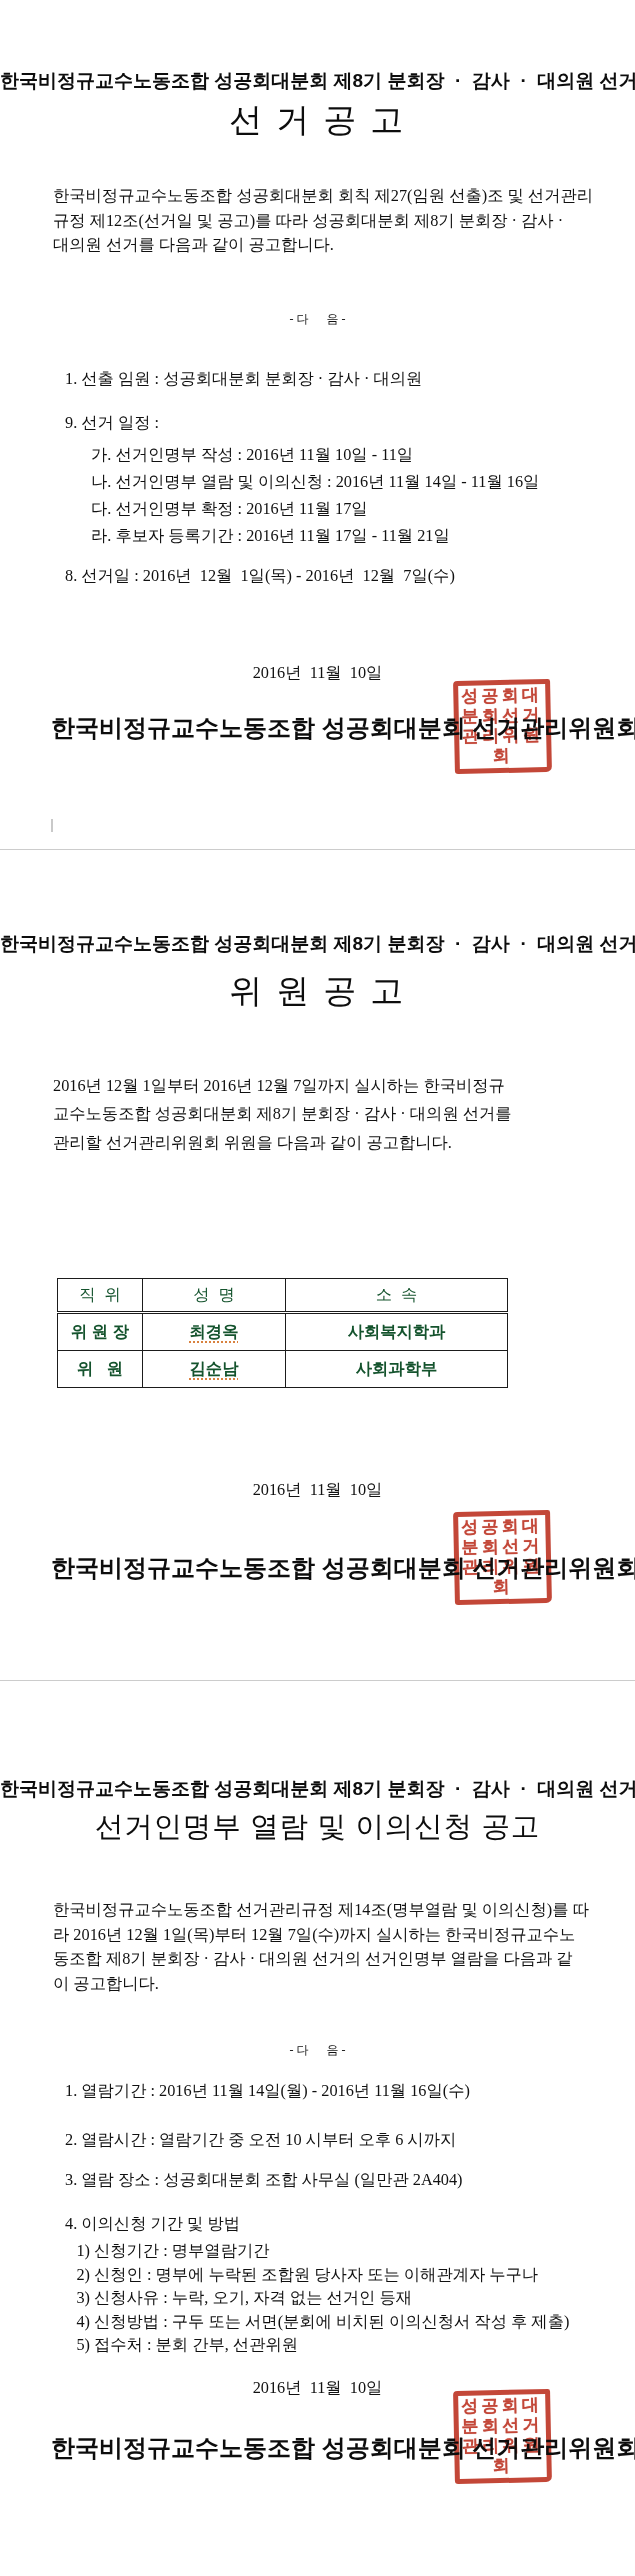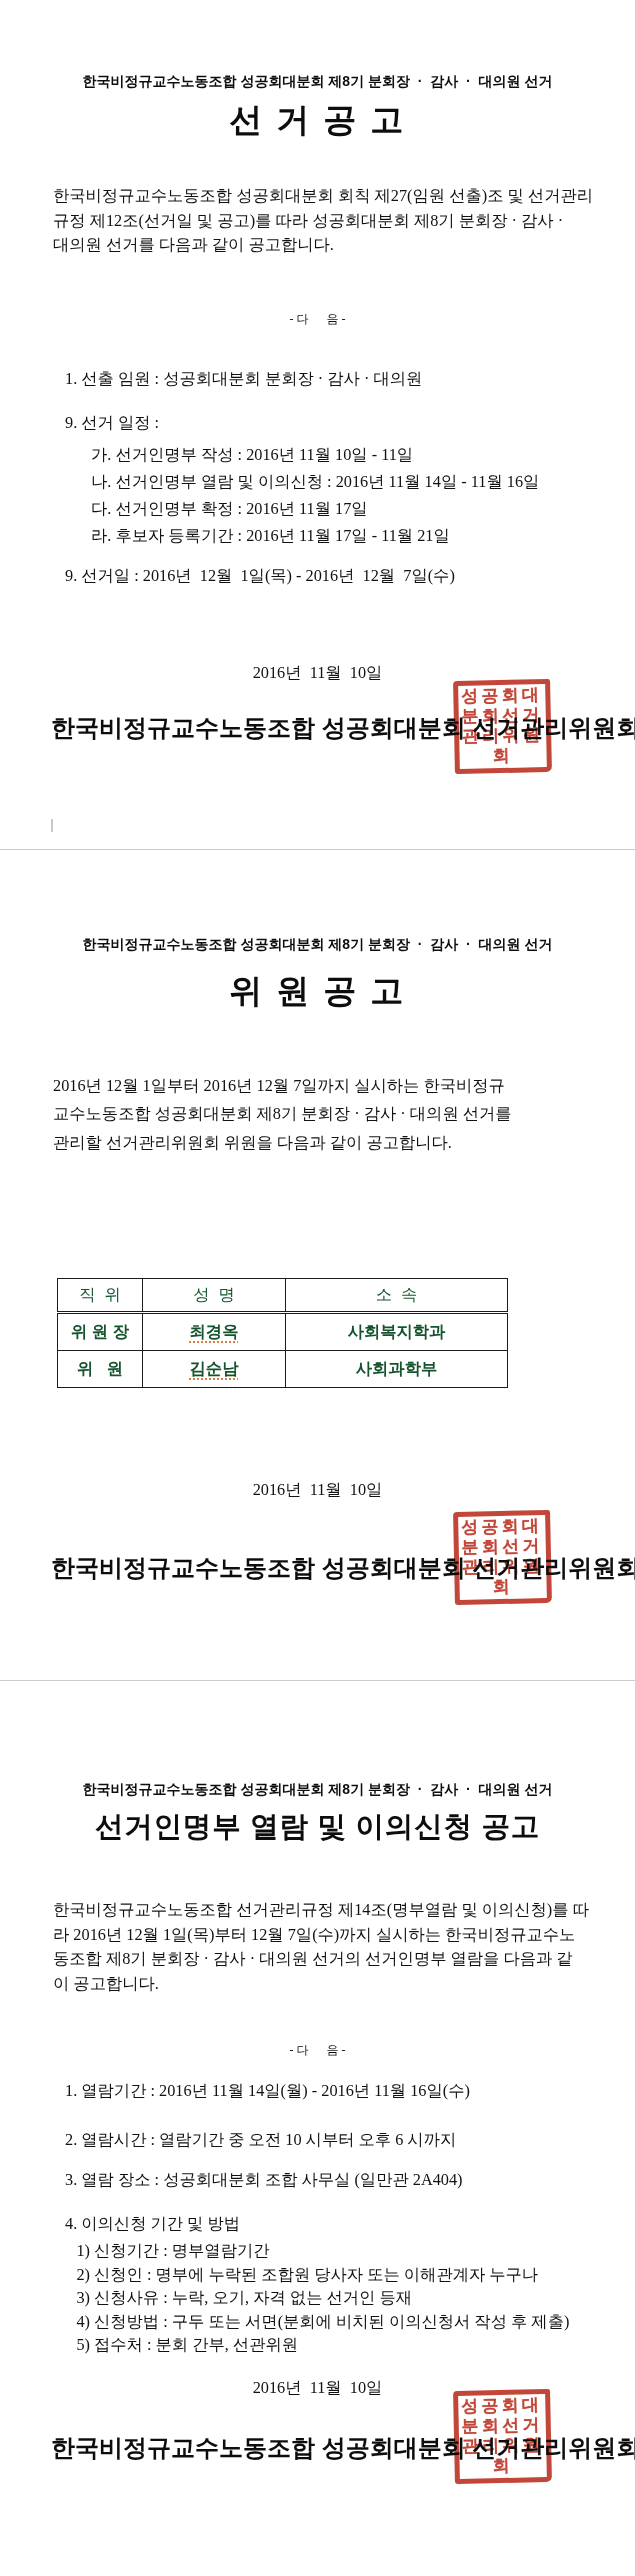--- a/index.html
+++ b/index.html
@@ -5,23 +5,23 @@
   html,body{margin:0;padding:0;background:#ffffff;}
   body{width:635px;font-family:"Liberation Serif","DejaVu Serif",serif;color:#111;}
 
   .doc{position:relative;width:635px;box-sizing:border-box;overflow:hidden;background:#fff;}
   .doc.divided{border-bottom:1.6px solid #cccccc;}
   #doc1{height:850px;padding-top:73px;}
   #doc2{height:831px;padding-top:86px;}
   #doc3{height:895px;padding-top:100px;}
 
   .doc-header{font-family:"Liberation Sans","DejaVu Sans",sans-serif;font-weight:bold;
-              font-size:14px;line-height:16.3px;text-align:center;white-space:pre;color:#0d0d0d;}
+              font-size:19px;line-height:16.3px;text-align:center;white-space:pre;color:#0d0d0d;}
   .doc-title{margin:12.2px 0 0 0;font-family:"Liberation Sans","DejaVu Sans",sans-serif;
-             font-weight:bold;text-align:center;white-space:pre;color:#0d0d0d;letter-spacing:2.4px;}
+             font-weight:normal;text-align:center;white-space:pre;color:#0d0d0d;letter-spacing:2.4px;}
   #doc1 .doc-title{font-size:33px;line-height:37px;}
   #doc2 .doc-title{font-size:33px;line-height:37px;margin-top:19.6px;}
   #doc3 .doc-title{font-size:28.5px;line-height:34px;letter-spacing:0.8px;}
 
   .line{white-space:pre;font-size:16.3px;line-height:24.4px;}
   .body-par{margin-left:53px;}
   #doc1 .body-par{margin-top:46px;}
   #doc2 .body-par{margin-top:63px;}
   #doc2 .body-par .line{line-height:28.5px;}
   #doc3 .body-par{margin-top:55px;}
@@ -95,21 +95,21 @@
 
   <div class="daum">- 다      음 -</div>
 
   <div class="list">
     <div class="line it1">1. 선출 임원 : 성공회대분회 분회장 · 감사 · 대의원</div>
     <div class="line it2">9. 선거 일정 :</div>
     <div class="line sub sub-first">가. 선거인명부 작성 : 2016년 11월 10일 - 11일</div>
     <div class="line sub">나. 선거인명부 열람 및 이의신청 : 2016년 11월 14일 - 11월 16일</div>
     <div class="line sub">다. 선거인명부 확정 : 2016년 11월 17일</div>
     <div class="line sub">라. 후보자 등록기간 : 2016년 11월 17일 - 11월 21일</div>
-    <div class="line it3">9. 선거일 : 2016년  12월  1일(목) - 2016년  12월  7일(수)</div>
+    <div class="line it3">8. 선거일 : 2016년  12월  1일(목) - 2016년  12월  7일(수)</div>
   </div>
 
   <div class="sig">
     <div class="date">2016년  11월  10일</div>
     <div class="org">한국비정규교수노동조합 성공회대분회 선거관리위원회</div>
     <div class="seal">
       <div class="seal-row">성공회대</div>
       <div class="seal-row">분회선거</div>
       <div class="seal-row">관리위원</div>
       <div class="seal-row">회</div>

